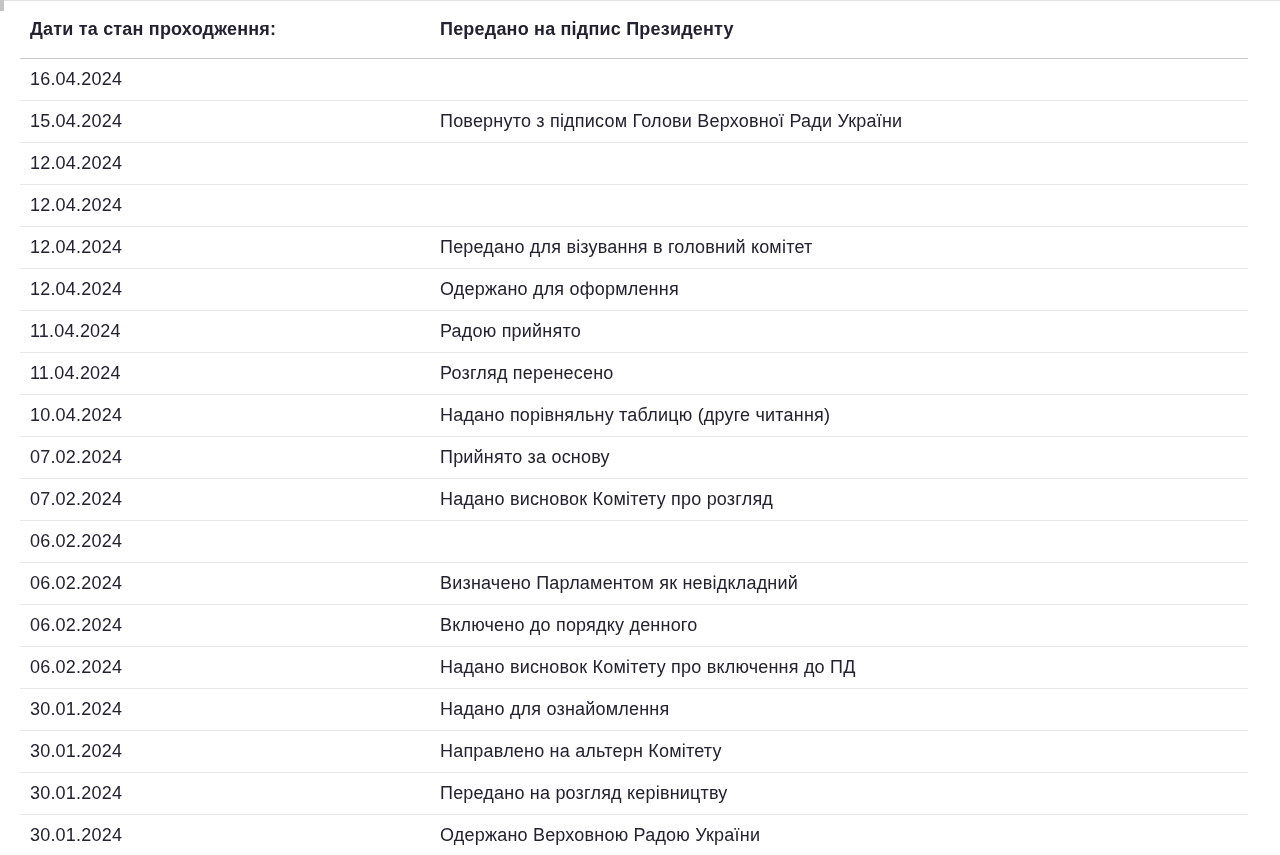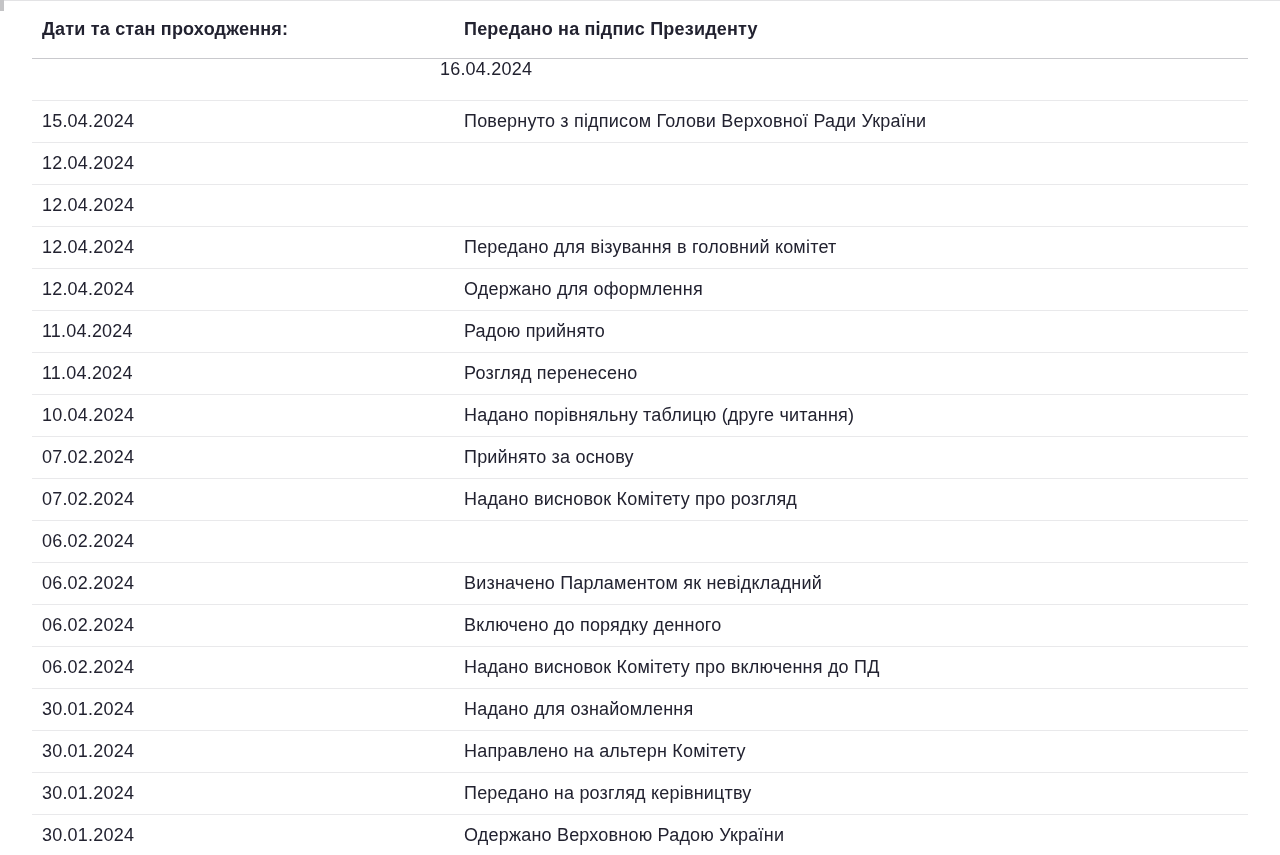--- a/index.html
+++ b/index.html
@@ -31,21 +31,21 @@
     background:var(--topline);
   }
   .left-mark{
     position:absolute;
     top:0; left:0;
     width:4px; height:11px;
     background:var(--leftmark);
   }
   .status-table{
     position:absolute;
-    top:0; left:12px; right:0;
+    top:0; left:0; right:0;
   }
   .header-row{
     display:flex;
     align-items:center;
     height:58px;
     margin:0 32px 0 20px;
     padding-left:10px;
     font-size:18px;
     font-weight:bold;
     letter-spacing:0.2px;
@@ -55,29 +55,27 @@
     align-items:center;
     height:42px;
     margin:0 32px 0 20px;
     padding-left:10px;
     border-top:1px solid var(--row-divider);
     font-size:18px;
     letter-spacing:0.2px;
   }
   #rows .row:first-child{
     border-top-color:var(--header-divider);
-    flex-direction:column;
   }
   .col-date{
     flex:0 0 410px;
     width:410px;
   }
   .col-status{
     flex:1 1 auto;
-    margin-left:12px;
   }
 </style>
 </head>
 <body>
 
 <div class="page">
   <div class="top-line"></div>
   <div class="left-mark"></div>
 
   <div class="status-table">

